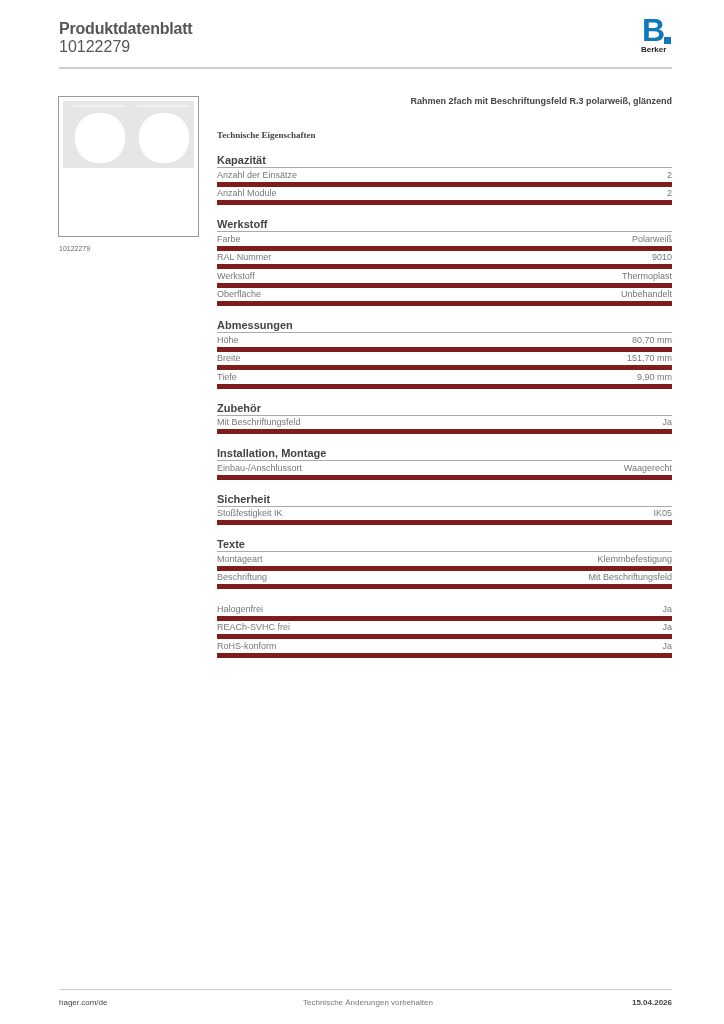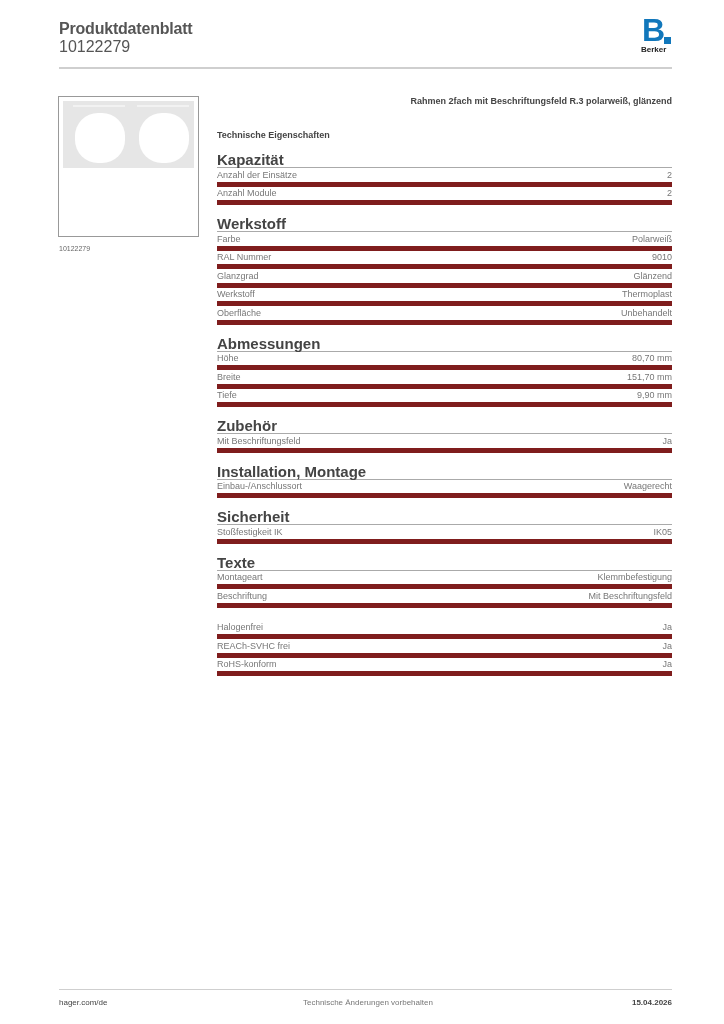--- a/index.html
+++ b/index.html
@@ -29,25 +29,25 @@
     }
     .frame-hole.h1 { left: 12px; }
     .frame-hole.h2 { left: 76px; }
     .frame-strip { position: absolute; top: 4px; height: 2px; background: #f2f2f2; width: 52px; }
     .frame-strip.s1 { left: 10px; }
     .frame-strip.s2 { left: 74px; }
     .image-caption { position: absolute; left: 59px; top: 245px; font-size: 7px; color: #666; }
 
     .content { position: absolute; left: 217px; top: 96px; width: 455px; }
     .product-name { font-size: 9px; font-weight: bold; color: #444; height: 12px; text-align: right; }
-    .tech-heading { font-size: 9px; font-weight: bold; color: #444; margin-top: 22px; height: 12px; }
+    .tech-heading { font-size: 9px; font-weight: bold; color: #444; margin-top: 22px; height: 12px; font-family: Liberation Serif, serif; }
     .section { margin-top: 13px; }
     .section:first-of-type { margin-top: 12px; }
     .section-title {
-      font-size: 15px; font-weight: bold; color: #444; height: 12px; line-height: 12px;
+      font-size: 11px; font-weight: bold; color: #444; height: 12px; line-height: 12px;
       border-bottom: 1.5px solid #aaa; padding-bottom: 1px;
     }
     .row {
       display: flex; justify-content: space-between; font-size: 9px; color: #777;
       height: 13px; line-height: 13px; border-bottom: 5px solid #7f1d1d; padding-top: 0.5px;
     }
     .footer-rule { position: absolute; left: 59px; top: 989px; width: 613px; height: 1px; background: #cfcfcf; }
     .footer { position: absolute; left: 59px; top: 998px; width: 613px; font-size: 8px; }
     .footer-left { position: absolute; left: 0; font-weight: normal; color: #444; }
     .footer-center { position: absolute; left: 244px; color: #777; }
@@ -96,24 +96,20 @@
       </div>
       <div class="section">
         <div class="section-title">Werkstoff</div>
         <div class="row">
           <span>Farbe</span>
           <span>Polarweiß</span>
         </div>
         <div class="row">
           <span>RAL Nummer</span>
           <span>9010</span>
-        </div>
-        <div class="row">
-          <span>Glanzgrad</span>
-          <span>Glänzend</span>
         </div>
         <div class="row">
           <span>Werkstoff</span>
           <span>Thermoplast</span>
         </div>
         <div class="row">
           <span>Oberfläche</span>
           <span>Unbehandelt</span>
         </div>
       </div>

